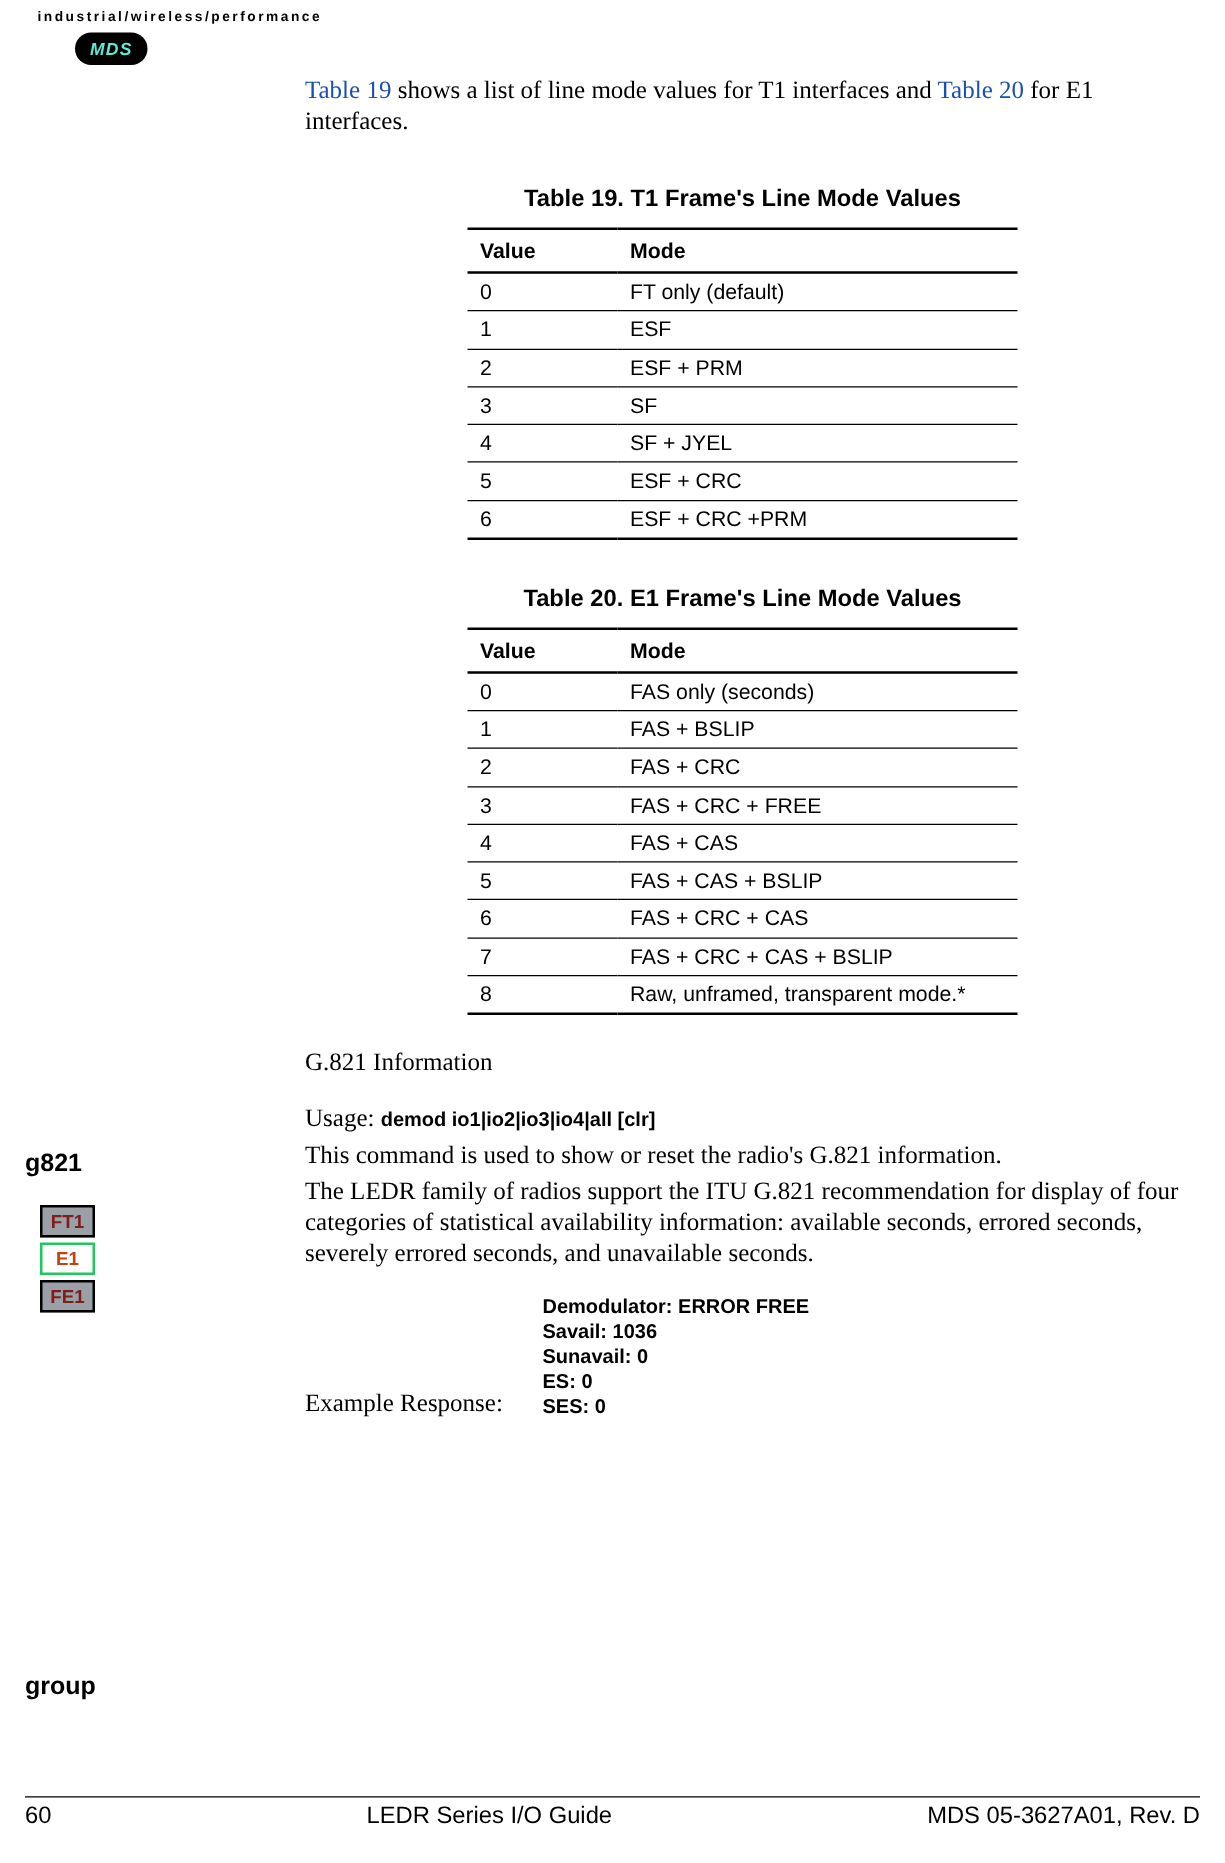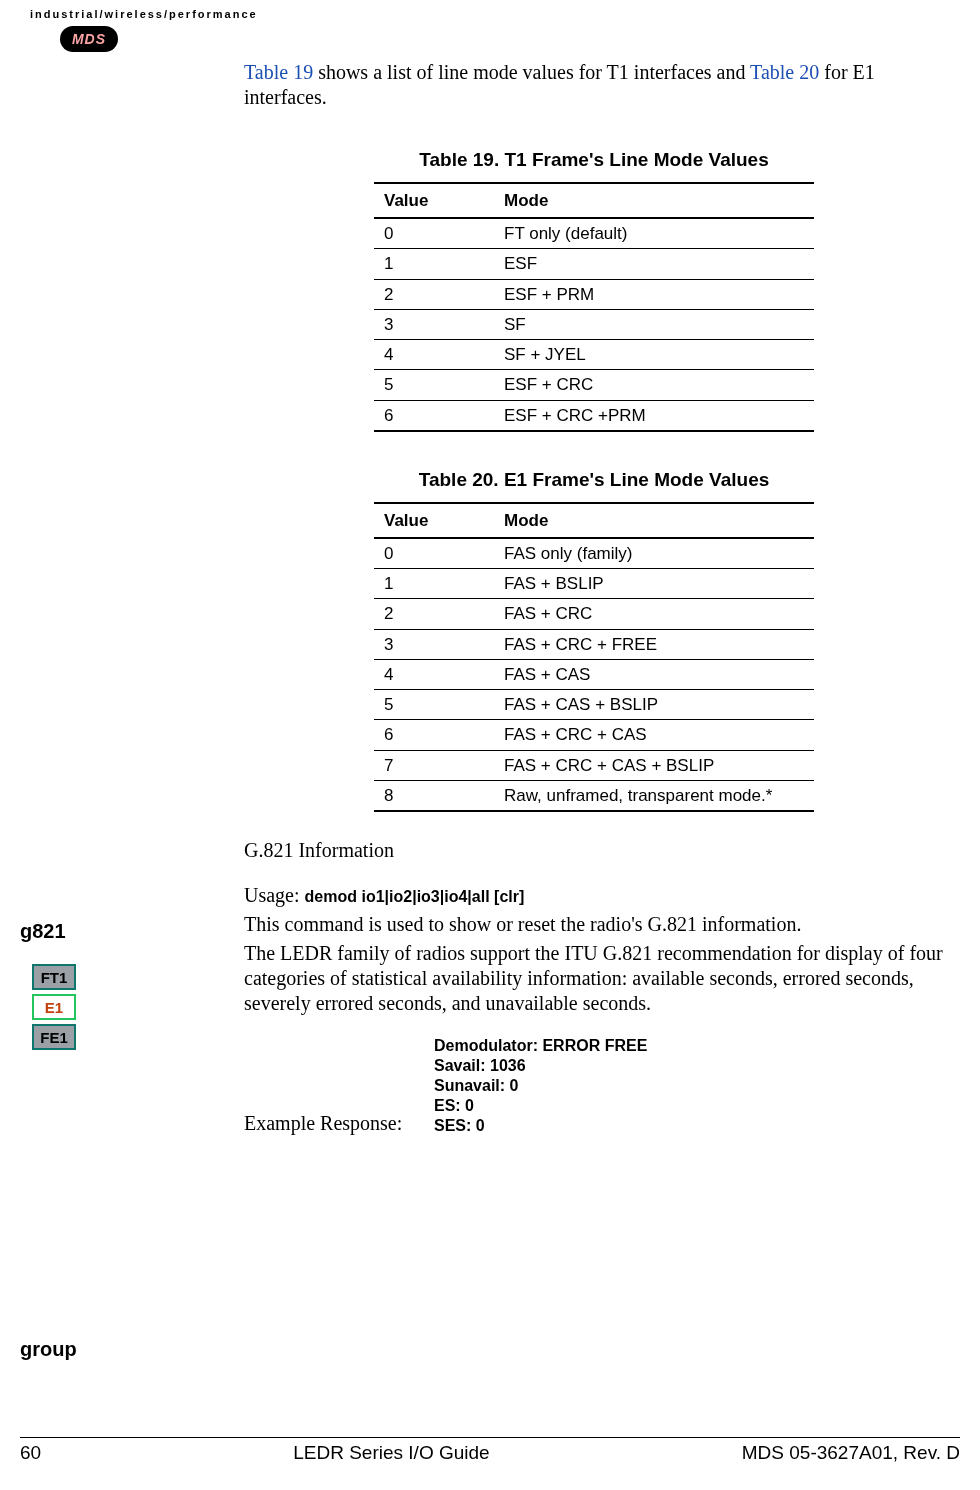--- a/index.html
+++ b/index.html
@@ -21,21 +21,21 @@
     font-weight: bold;
   }
   .logo {
     position: absolute;
     top: 26px;
     left: 60px;
     width: 58px;
     height: 26px;
     background: #000;
     border-radius: 14px;
-    color: #fca5a5;
+    color: #5eead4;
     font-family: Arial, Helvetica, sans-serif;
     font-weight: bold;
     font-size: 14px;
     text-align: center;
     line-height: 26px;
     letter-spacing: 1px;
     font-style: italic;
   }
   .content {
     position: absolute;
@@ -94,21 +94,21 @@
     display: block;
     width: 44px;
     height: 26px;
     font-family: Arial, Helvetica, sans-serif;
     font-weight: bold;
     font-size: 15px;
     text-align: center;
     line-height: 24px;
     margin-bottom: 4px;
   }
-  .badge-filled { background: #9aa0a6; color: #000000; border: 2px solid #0f766e; }
+  .badge-filled { background: #9aa0a6; color: #7f1d1d; border: 2px solid #000000; }
   .badge-outline { background: #fff; color: #c2410c; border: 2px solid #22c55e; }
   .usage { margin-top: 20px; font-size: 20px; }
   .usage-code {
     font-family: Arial, Helvetica, sans-serif;
     font-weight: bold;
     font-size: 16px;
   }
   .para { margin-top: 4px; font-size: 20px; line-height: 1.25; }
   .example-block { margin-top: 20px; display: flex; align-items: flex-end; }
   .example-label { font-size: 20px; min-width: 190px; }
@@ -187,21 +187,21 @@
   <table>
     <thead>
       <tr>
         <th class="col-val">Value</th>
         <th>Mode</th>
       </tr>
     </thead>
     <tbody>
       <tr>
           <td>0</td>
-          <td>FAS only (family)</td>
+          <td>FAS only (seconds)</td>
         </tr>
       <tr>
           <td>1</td>
           <td>FAS + BSLIP</td>
         </tr>
       <tr>
           <td>2</td>
           <td>FAS + CRC</td>
         </tr>
       <tr>

